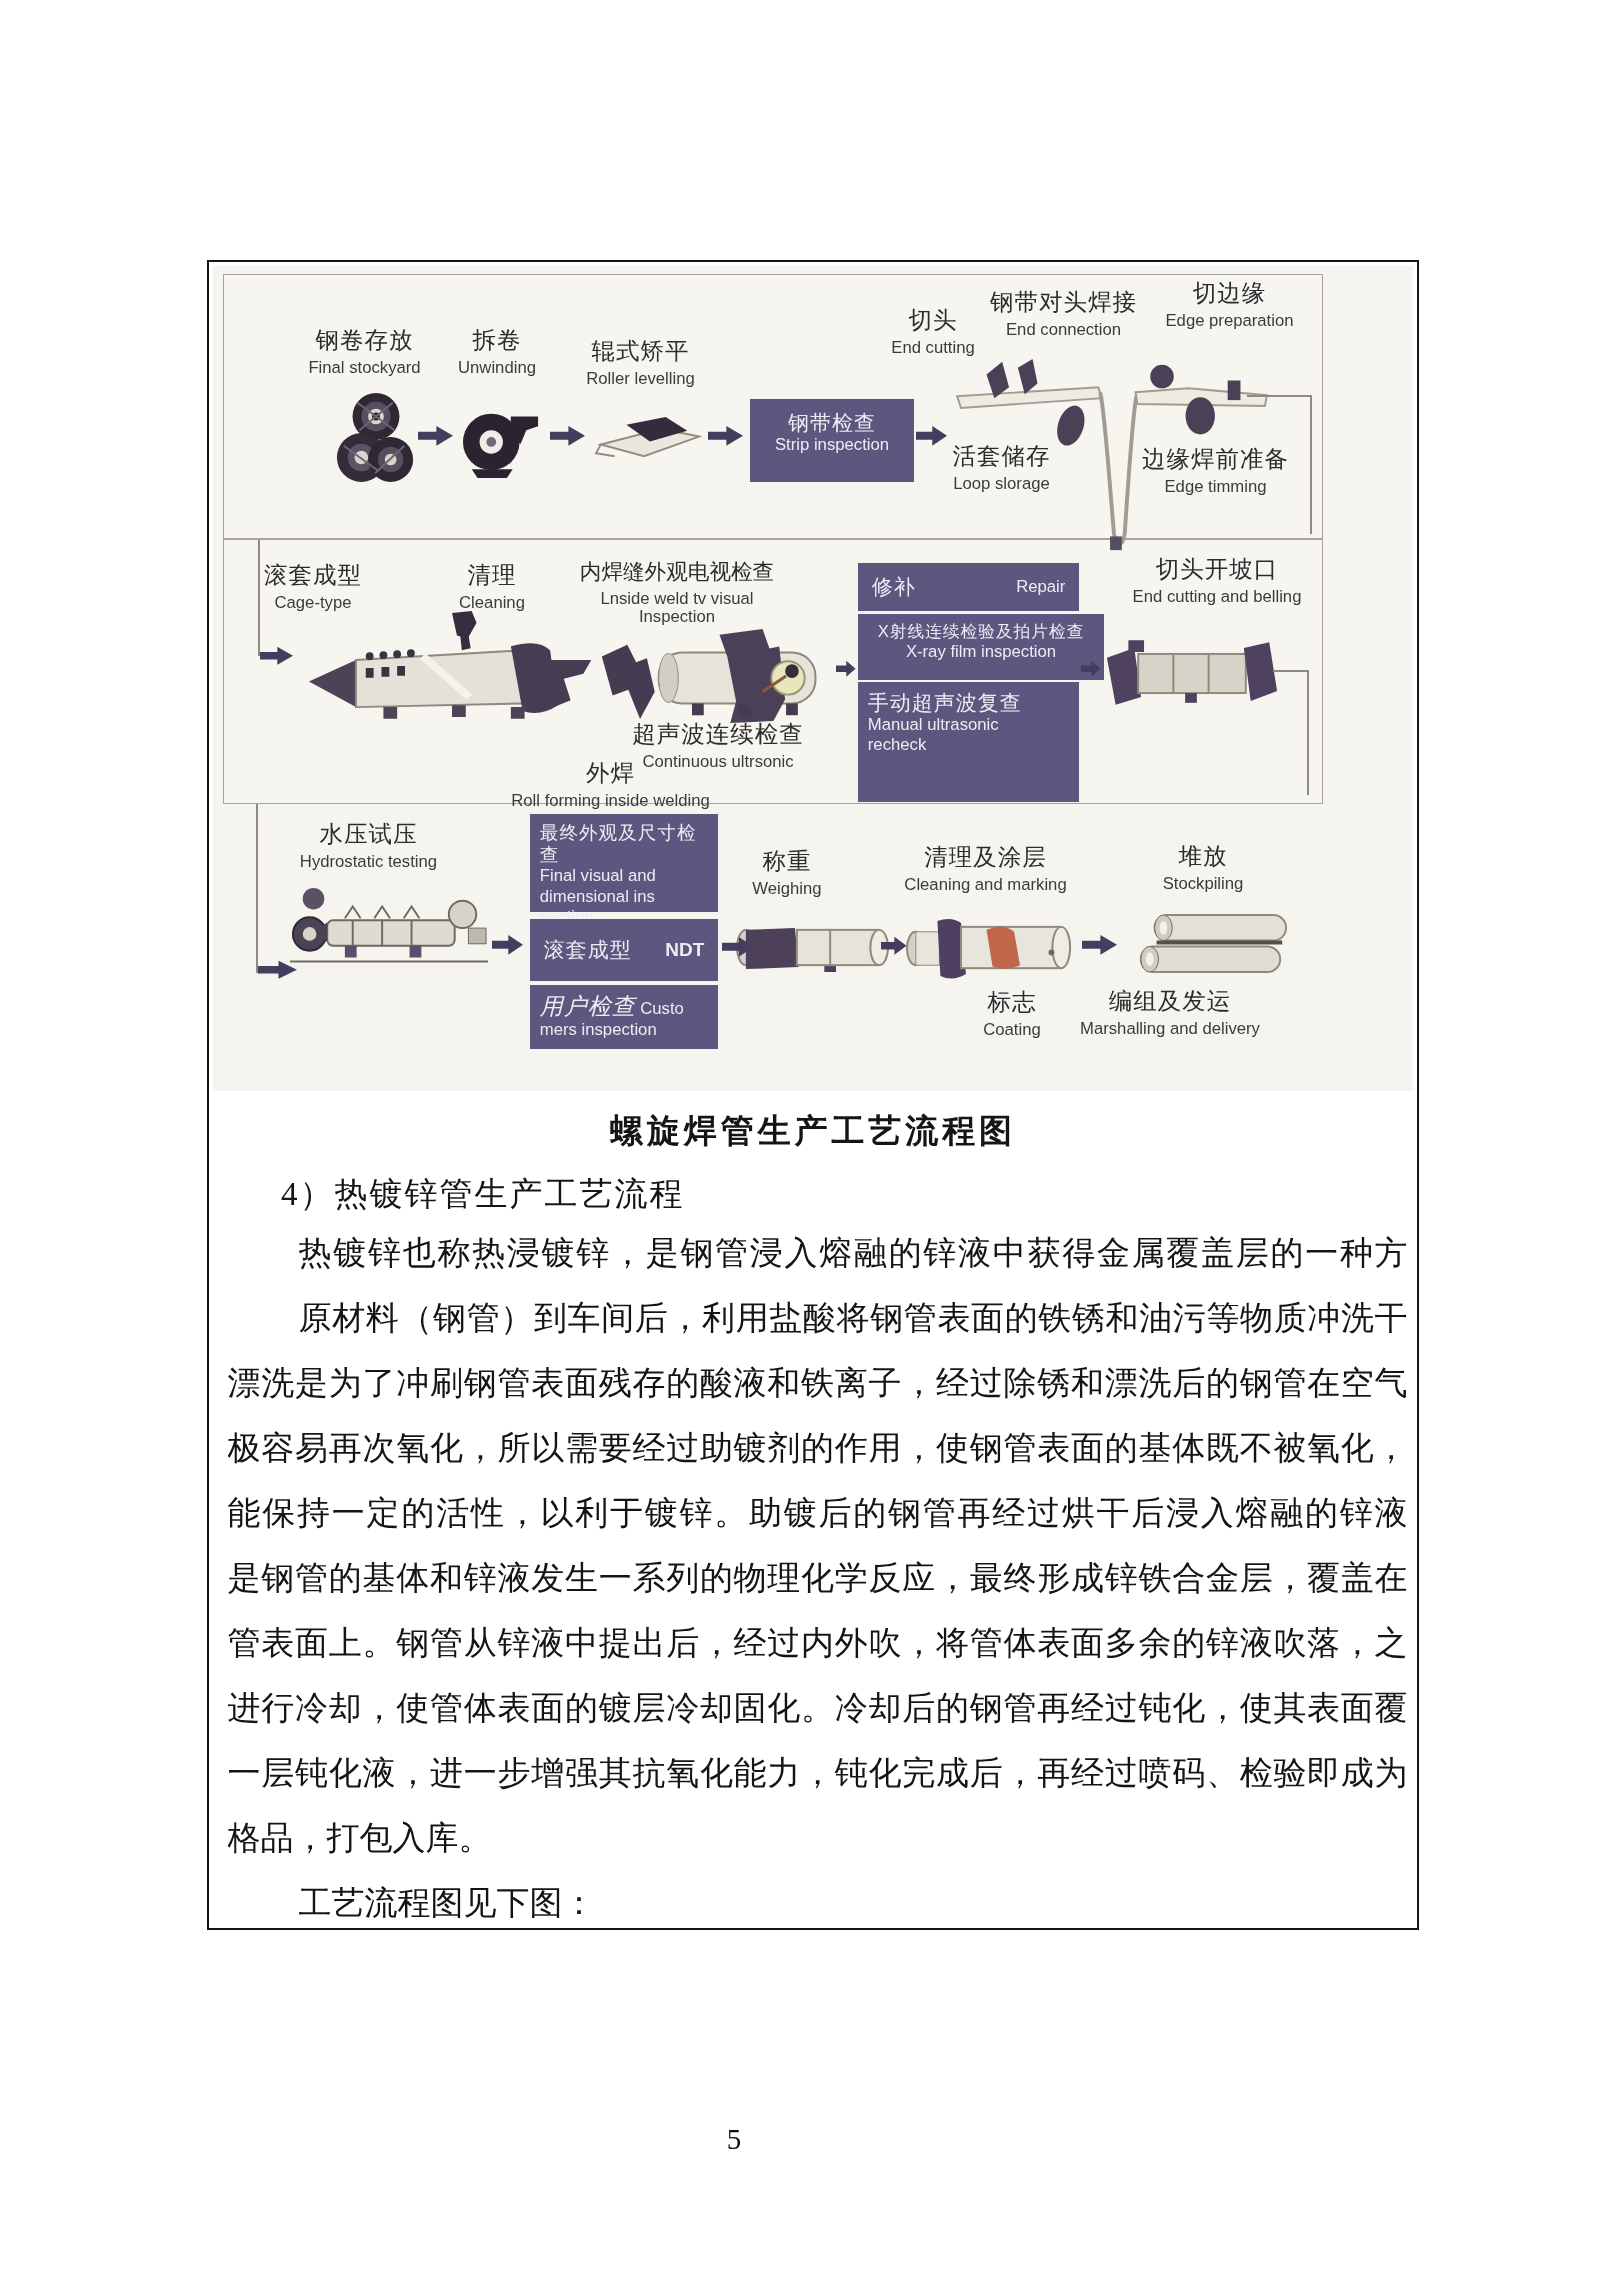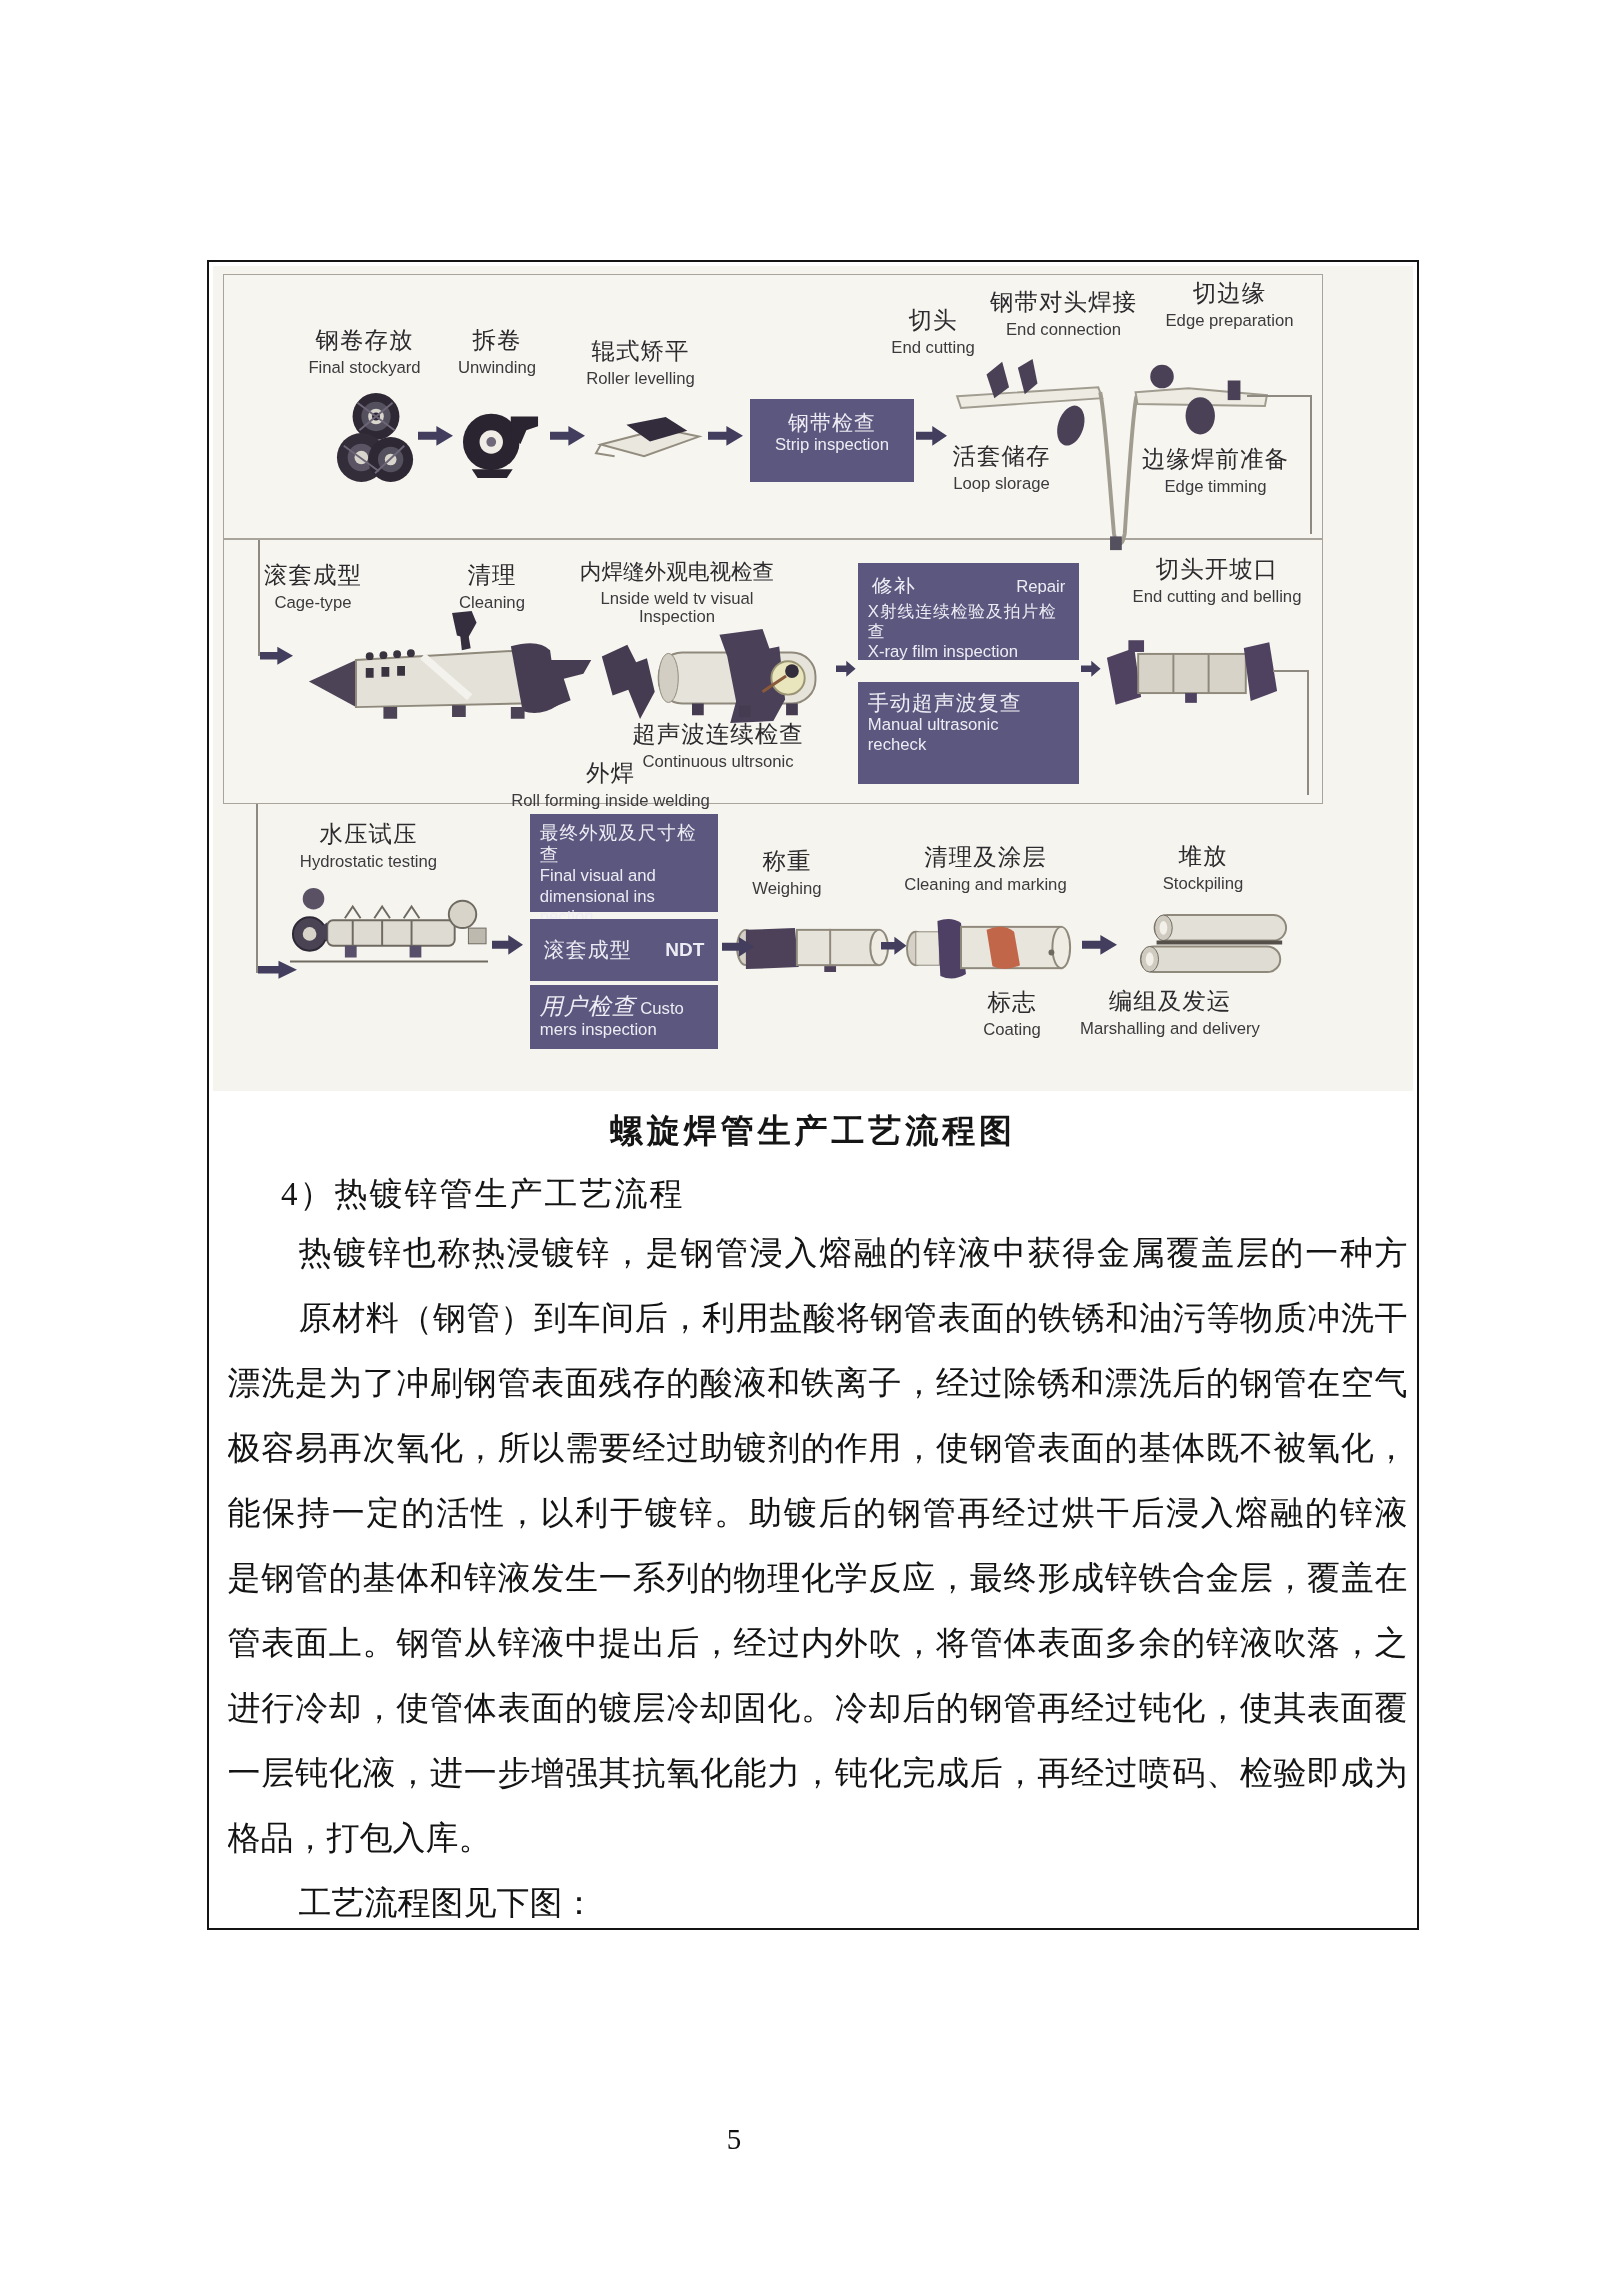--- a/index.html
+++ b/index.html
@@ -185,25 +185,25 @@
       <path d="M100,78 h12 v12 h-12 z M148,80 h12 v12 h-12 z M196,78 h12 v12 h-12 z" fill="#453c51"></path>
     </svg>
     <svg class="arr" style="left:627px;top:398px;" width="19.6" height="17.6" viewBox="0 0 40 24" preserveAspectRatio="none">
         <path d="M0,7.5 H21 V1 L40,12 21,23 V16.5 H0 Z"></path>
       </svg>
 
     <div class="pbox row" style="left:649px;top:301px;width:221px;height:48px;">
       <span class="zh">修补</span>
       <span class="en">Repair</span>
     </div>
-    <div class="pbox blk" style="left:649px;top:332px;width:221px;height:66px;">
+    <div class="pbox blk" style="left:649px;top:352px;width:246px;height:66px;text-align:center;">
       <div class="zh" style="font-size:16.7px;">X射线连续检验及拍片检查</div>
       <div class="en">X-ray film inspection</div>
     </div>
-    <div class="pbox blk" style="left:649px;top:420px;width:221px;height:102px;">
+    <div class="pbox blk" style="left:649px;top:420px;width:221px;height:120px;">
       <div class="zh">手动超声波复查</div>
       <div class="en" style="width:147px;">Manual ultrasonic recheck</div>
     </div>
     <svg class="arr" style="left:872px;top:398px;" width="19.6" height="17.6" viewBox="0 0 40 24" preserveAspectRatio="none">
         <path d="M0,7.5 H21 V1 L40,12 21,23 V16.5 H0 Z"></path>
       </svg>
 
     <div class="node" style="left:910px;top:294px;width:196px;">
       <div class="zh">切头开坡口</div>
       <div class="en">End cutting and belling</div>

